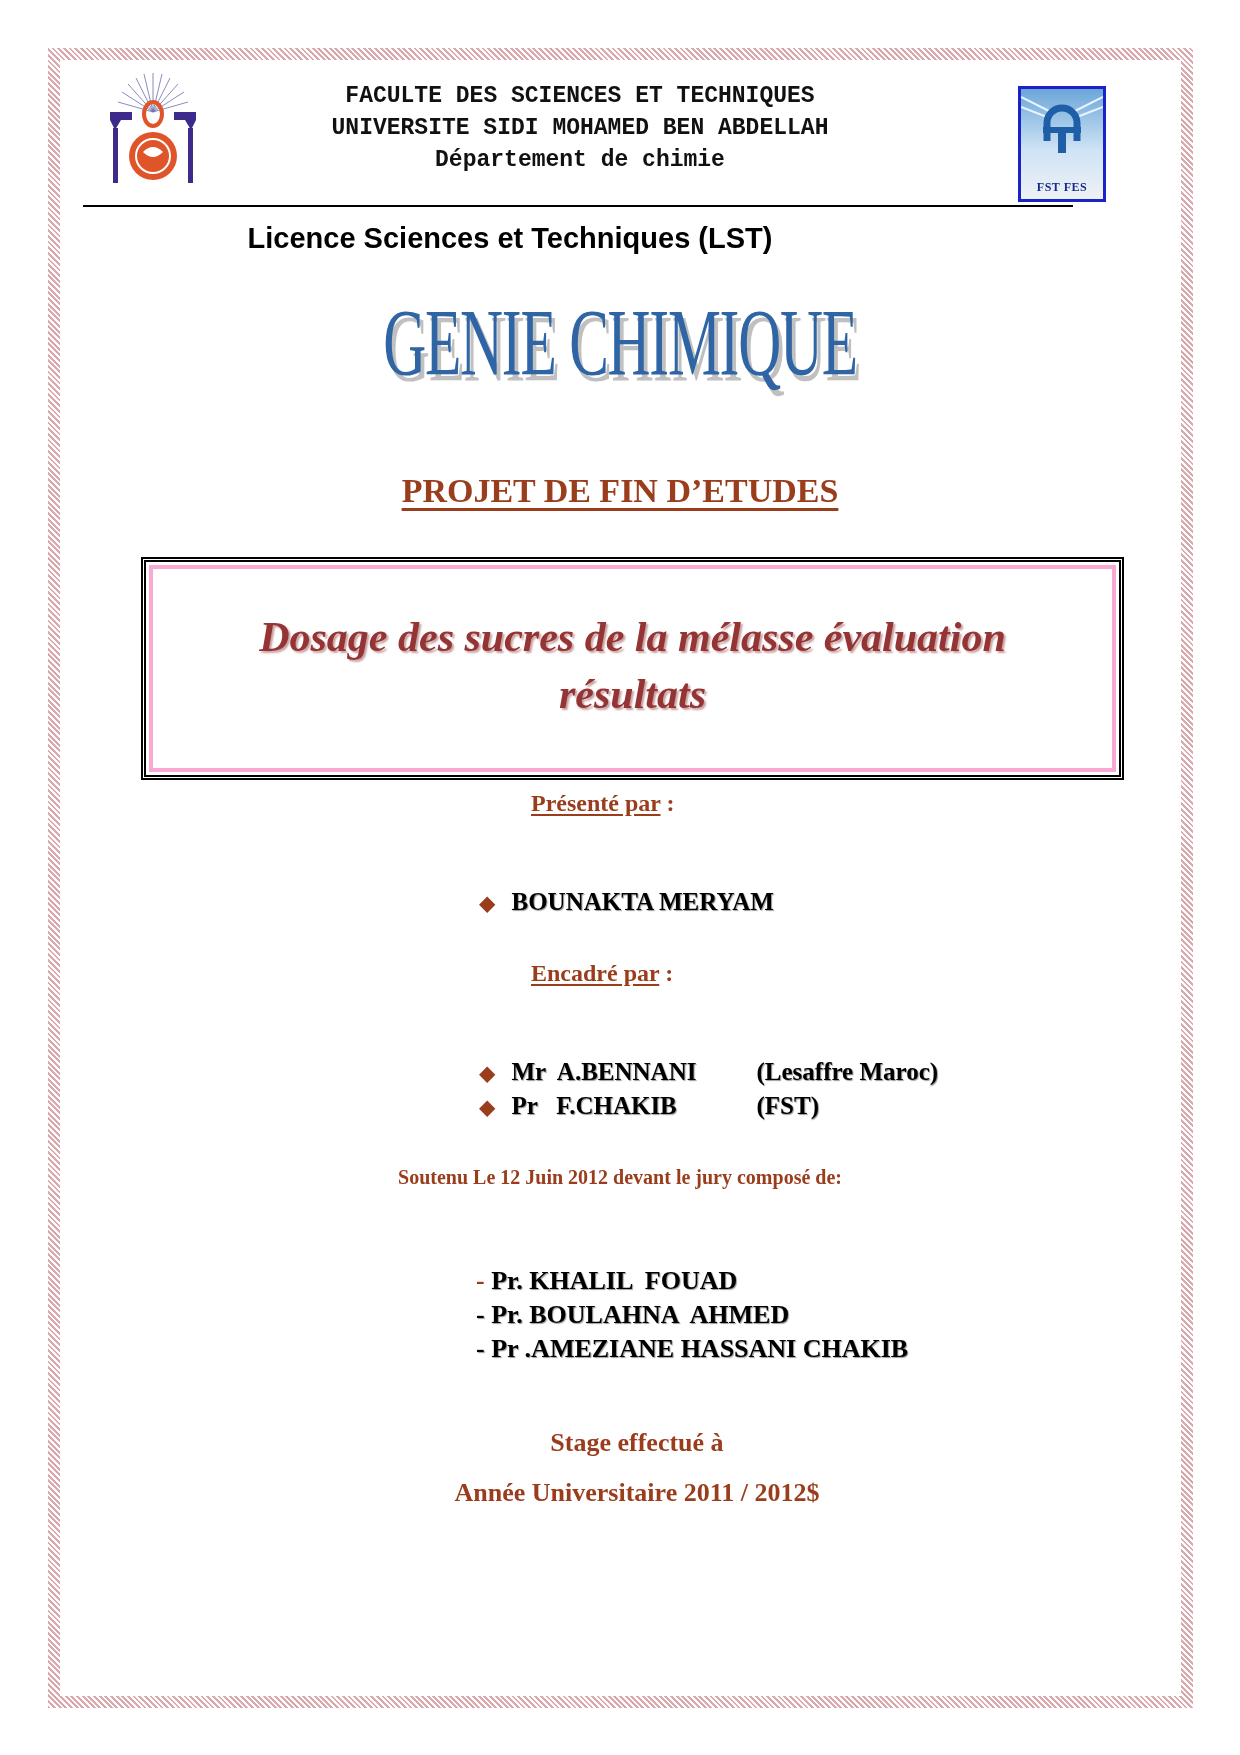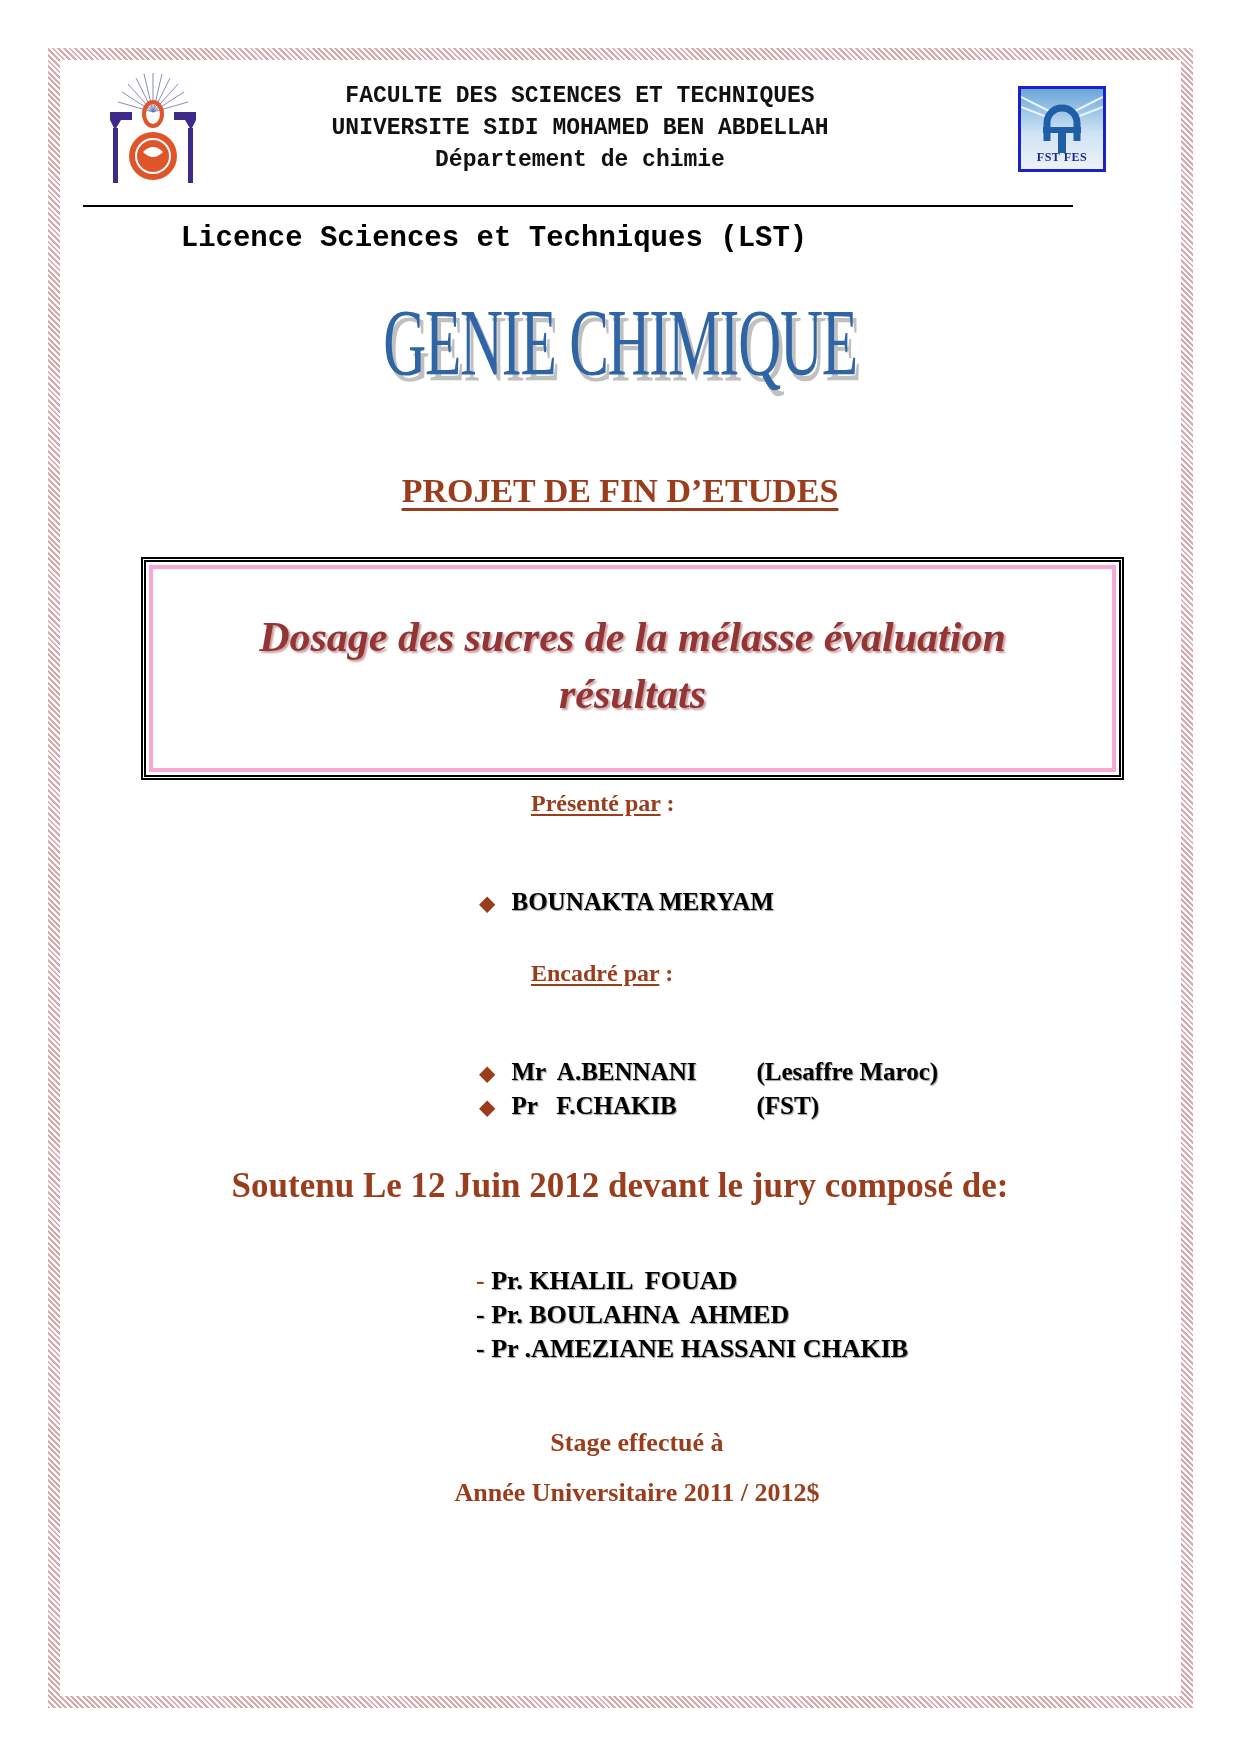--- a/index.html
+++ b/index.html
@@ -8,47 +8,47 @@
     
     .page-border {
       position: absolute; left: 48px; top: 48px; width: 1145px; height: 1660px;
       box-sizing: border-box;
       border: 12px solid transparent;
       border-image: repeating-linear-gradient(45deg, #d9a9ad 0px, #d9a9ad 2px, #ffffff 2px, #ffffff 4px) 12;
     }
 
     
     .logo-left { position: absolute; left: 108px; top: 72px; width: 90px; height: 115px; }
-    .logo-right { position: absolute; left: 1018px; top: 86px; width: 88px; height: 86px; box-sizing: border-box; border: 3px solid #1a22c8; background: linear-gradient(#6ba6d8 0%, #cfe3f5 55%, #eef2f6 100%); overflow: hidden; }
+    .logo-right { position: absolute; left: 1018px; top: 86px; width: 88px; height: 116px; box-sizing: border-box; border: 3px solid #1a22c8; background: linear-gradient(#6ba6d8 0%, #cfe3f5 55%, #eef2f6 100%); overflow: hidden; }
     .logo-right .fst-label { position: absolute; bottom: 4px; left: 0; right: 0; text-align: center; font-family: "Liberation Serif", serif; font-weight: bold; font-size: 12px; color: #1a2a8a; letter-spacing: 0.5px; }
 
     .univ-block { position: absolute; left: 260px; top: 80px; width: 640px; text-align: center; font-family: "Liberation Mono", monospace; font-weight: bold; color: #111; }
     .univ-block div { font-size: 23px; line-height: 32px; }
     .univ-block .dept { font-weight: bold; }
 
     .header-rule { position: absolute; left: 83px; top: 205px; width: 990px; height: 2px; background: #000; }
 
-    .licence { position: absolute; left: 0; width: 988px; top: 222px; text-align: center; font-family: Liberation Mono, monospace; font-weight: bold; font-size: 29px; color: #000; }
+    .licence { position: absolute; left: 0; width: 988px; top: 222px; text-align: center; font-family: Liberation Sans, sans-serif; font-weight: bold; font-size: 29px; color: #000; padding-left: 16px; }
 
     .genie { position: absolute; left: 0; width: 1240px; top: 288px; text-align: center; font-family: "Liberation Serif", serif; font-size: 96px; line-height: 110px; color: #2f65a4; transform: scaleX(0.62); transform-origin: center; letter-spacing: -2px; text-shadow: 6px 6px 0 #c0c0c0; }
 
     .pfe { position: absolute; left: 0; width: 1240px; top: 472px; text-align: center; font-family: "Liberation Serif", serif; font-weight: bold; font-size: 34px; color: #9a3d1c; text-decoration: underline; text-decoration-thickness: 3px; text-underline-offset: 6px; }
 
     
     .title-frame { position: absolute; left: 141px; top: 557px; width: 983px; height: 223px; box-sizing: border-box; border: 5px double #000; padding: 3px; }
     .title-frame-inner { width: 100%; height: 100%; box-sizing: border-box; border: 4px solid #f9a8d4; display: flex; align-items: center; justify-content: center; }
     .title-text { text-align: center; font-family: "Liberation Serif", serif; font-style: italic; font-weight: bold; font-size: 42px; line-height: 57px; color: #943434; text-shadow: 2px 2px 2px #c9a0a0; margin-top: -6px; }
 
     .label-line { position: absolute; font-family: "Liberation Serif", serif; font-weight: bold; font-size: 24px; color: #9a3d1c; }
     .label-line .u { text-decoration: underline; text-underline-offset: 3px; }
 
     .bullet-row { position: absolute; font-family: "Liberation Serif", serif; font-weight: bold; font-size: 25px; color: #000; text-shadow: 1px 1px 1px #999; white-space: pre; }
     .diamond { color: #9a3d1c; font-size: 20px; display: inline-block; width: 32px; text-shadow: none; }
 
-    .soutenu { position: absolute; left: 0; width: 1240px; top: 1166px; text-align: center; font-family: "Liberation Serif", serif; font-weight: bold; font-size: 35px; color: #9a3d1c; }
+    .soutenu { position: absolute; left: 0; width: 1240px; top: 1166px; text-align: center; font-family: "Liberation Serif", serif; font-weight: bold; font-size: 20px; color: #9a3d1c; }
 
     .jury-row { position: absolute; left: 463px; font-family: "Liberation Serif", serif; font-weight: bold; font-size: 26px; color: #000; text-shadow: 1px 1px 1px #999; white-space: pre; }
     .jury-row .dash-first { color: #9a3d1c; text-shadow: none; }
 
     .stage { position: absolute; left: 0; width: 1240px; text-align: center; font-family: "Liberation Serif", serif; font-weight: bold; font-size: 26px; color: #9a3d1c; margin-left: 17px; }
   </style>
 </head>
 <body>
 
 <div class="page-border"></div>

